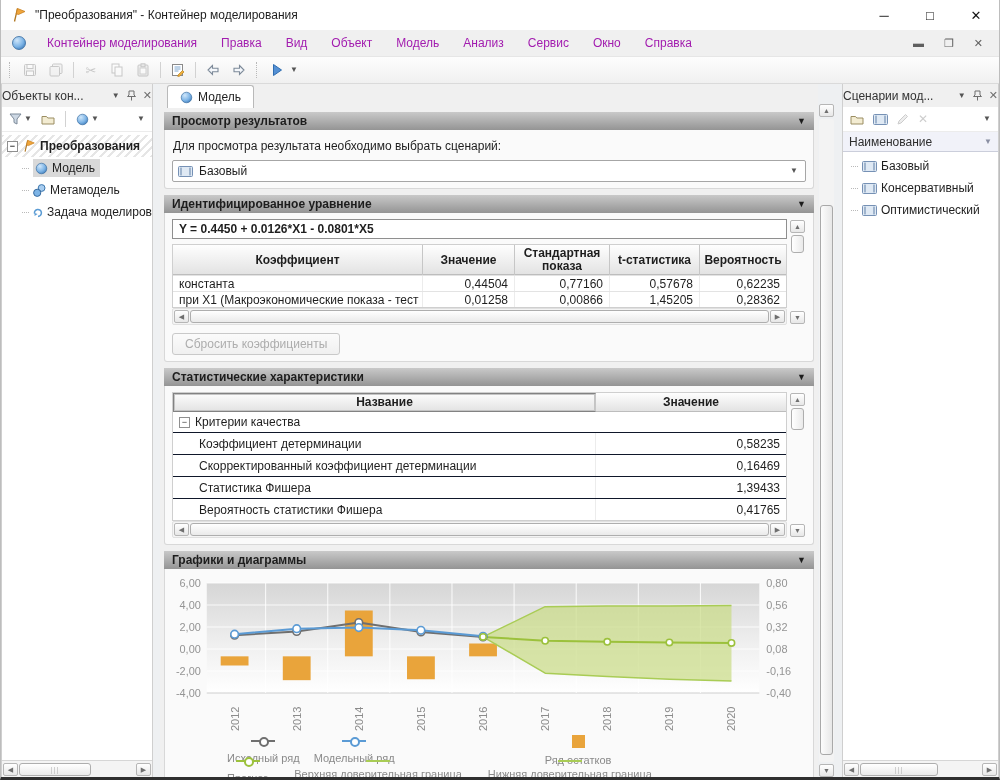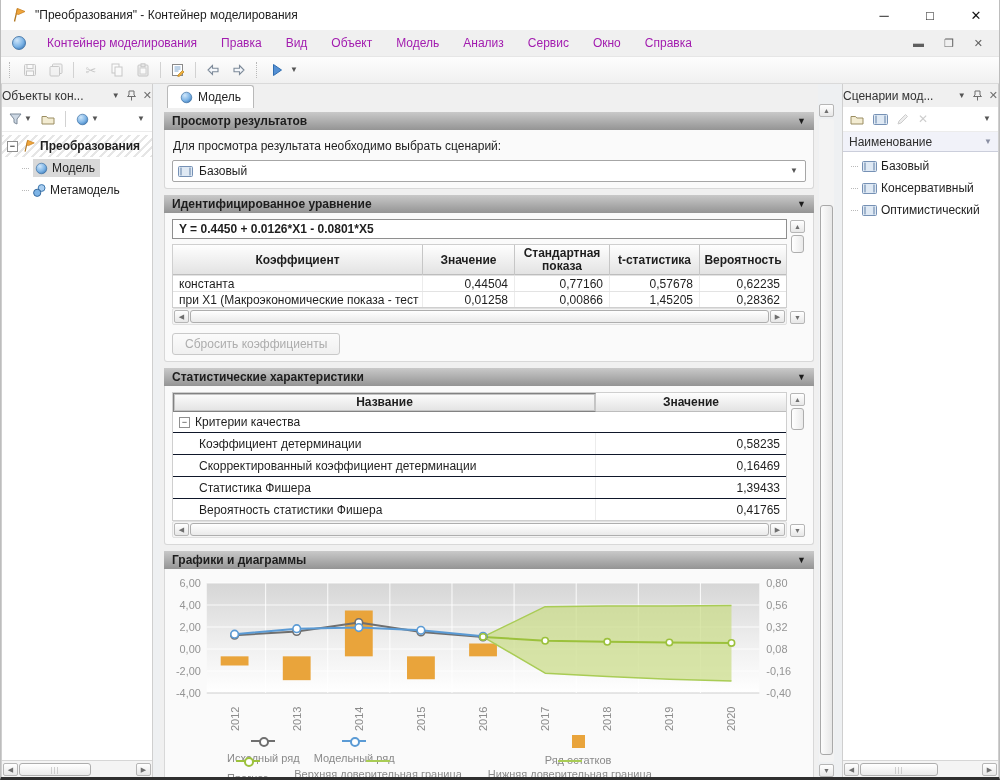--- a/index.html
+++ b/index.html
@@ -279,20 +279,28 @@
             <span>Модель</span>
           </span>
         </div>
         <div class="tree-row tree-child">
           <span class="dash"></span>
           <svg width="13" height="13" viewBox="0 0 13 13">
               <circle cx="8.6" cy="4" r="3.4" fill="#a8cdf0" stroke="#3d77ad"></circle>
               <circle cx="4.2" cy="8.8" r="3.6" fill="#7db4e6" stroke="#35699e"></circle>
             </svg>
           <span>Метамодель</span>
+        </div>
+        <div class="tree-row tree-child">
+          <span class="dash"></span>
+          <svg width="13" height="13" viewBox="0 0 13 13">
+              <path d="M2 8 A 4.5 4.5 0 1 1 6.5 11.5" fill="none" stroke="#5a9bd4" stroke-width="2"></path>
+              <path d="M2 11 L2 7 L6 8.5 Z" fill="#5a9bd4"></path>
+            </svg>
+          <span>Задача моделиров</span>
         </div>
       </div>
       <div class="hscroll">
         <span class="sb-btn">◀</span>
         <span class="sb-thumb" style="width:72px;">|||</span>
         <span class="sb-track"></span>
         <span class="sb-btn">▶</span>
       </div>
     </div>
 

